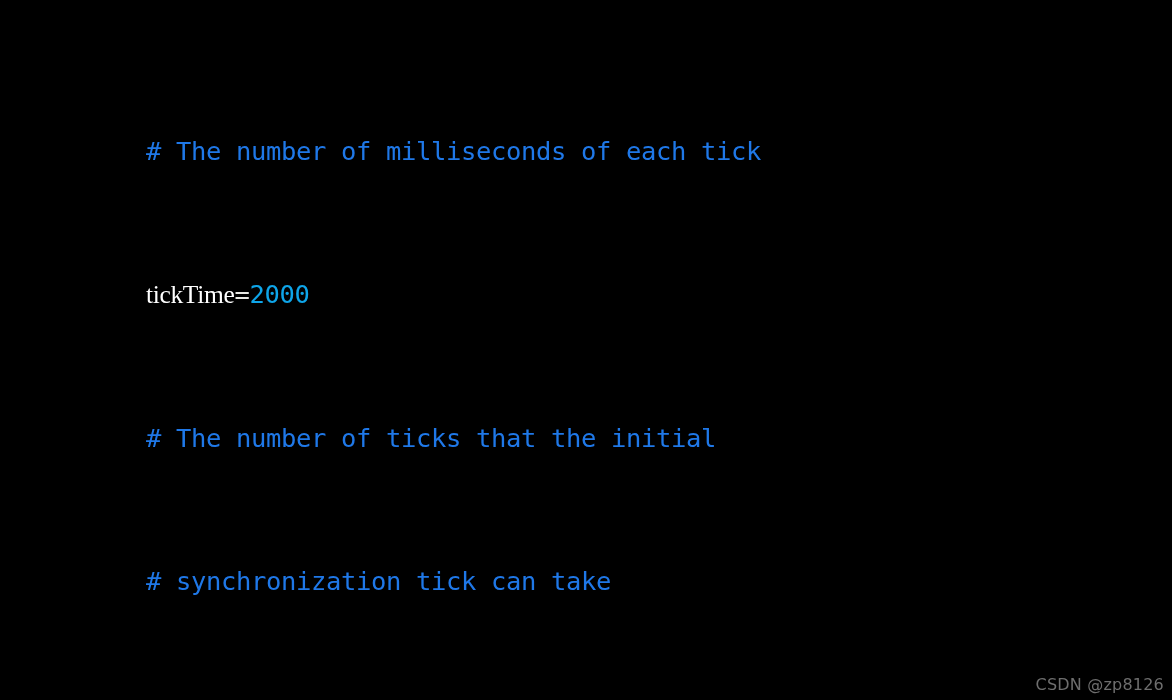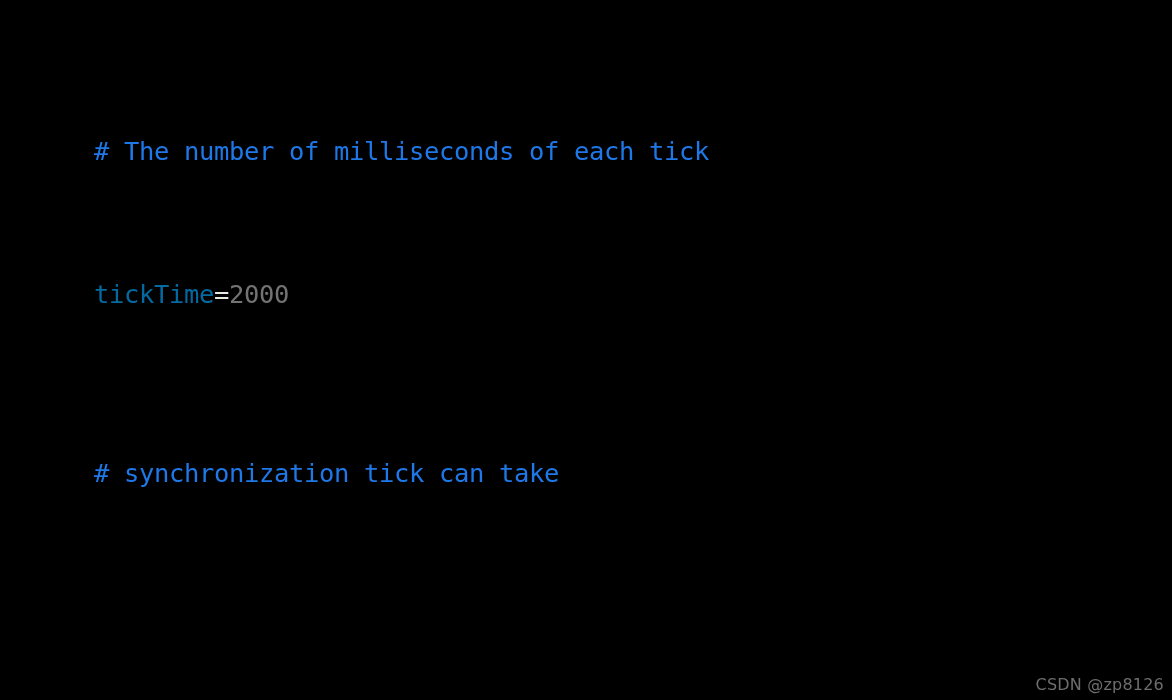--- a/index.html
+++ b/index.html
@@ -31,29 +31,30 @@
     font-size: 25.5px;
     line-height: 35.8px;
     letter-spacing: -0.35px;
     white-space: pre;
     -webkit-font-smoothing: none;
   }
 
   .line {
     height: 35.8px;
     white-space: pre;
-    padding-left: 4px;
+    padding-left: 20px;
     position: relative;
+    margin-left: 36px;
   }
 
   
   .c-comment { color: #1F78E8; }   
-  .c-key     { color: #0369a1; }   
+  .c-key     { color: #ffffff; font-family: Liberation Serif, serif; }   
   .c-eq      { color: #E9E9E4; }
-  .c-value   { color: #737373; }
+  .c-value   { color: #0ea5e9; }
 
   .watermark {
     position: absolute;
     right: 8px;
     bottom: 6px;
     font-family: "DejaVu Sans", "Liberation Sans", sans-serif;
     font-size: 16px;
     color: #6E6E6E;
     letter-spacing: 0.2px;
     user-select: none;
@@ -67,20 +68,23 @@
   <div class="code-area">
 
     <div class="line">
       <span class="c-comment"># The number of milliseconds of each tick</span>
     </div>
 
     <div class="line">
       <span class="c-key">tickTime</span><span class="c-eq">=</span><span class="c-value">2000</span>
     </div>
 
+    <div class="line">
+      <span class="c-comment"># The number of ticks that the initial</span>
+    </div>
 
     <div class="line">
       <span class="c-comment"># synchronization tick can take</span>
     </div>
 
     <div class="line">
       
     </div>
 
     

